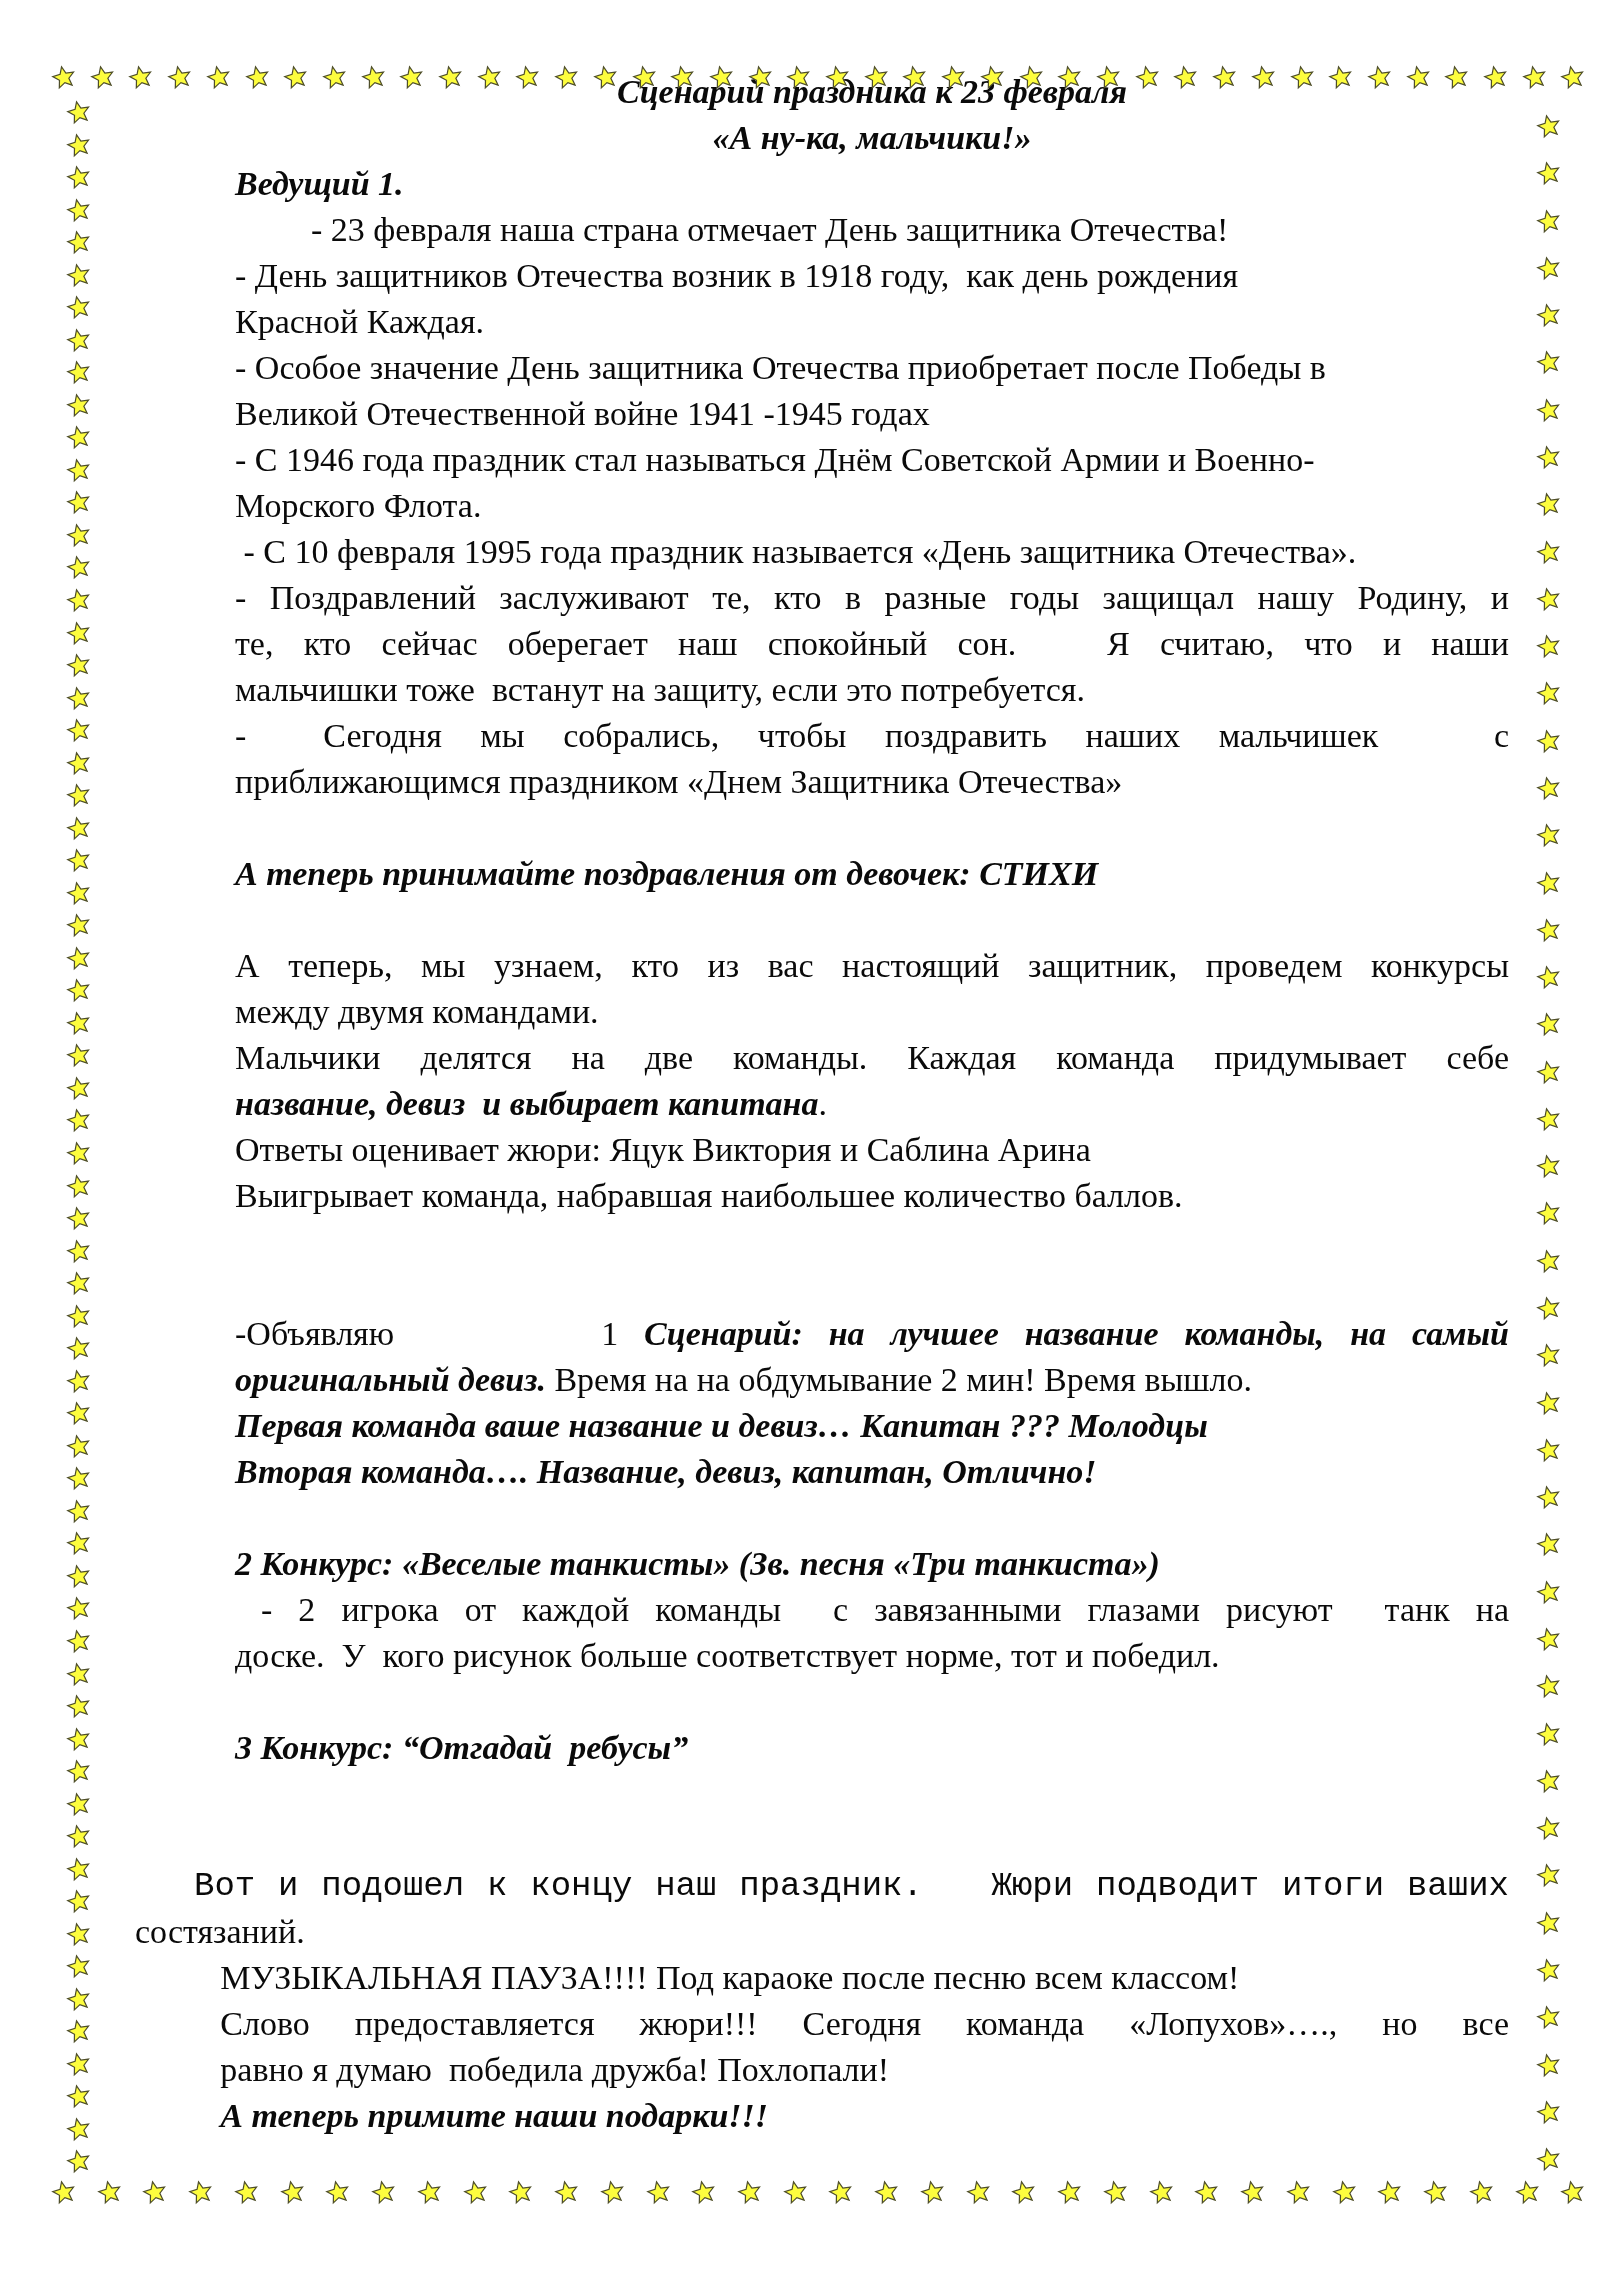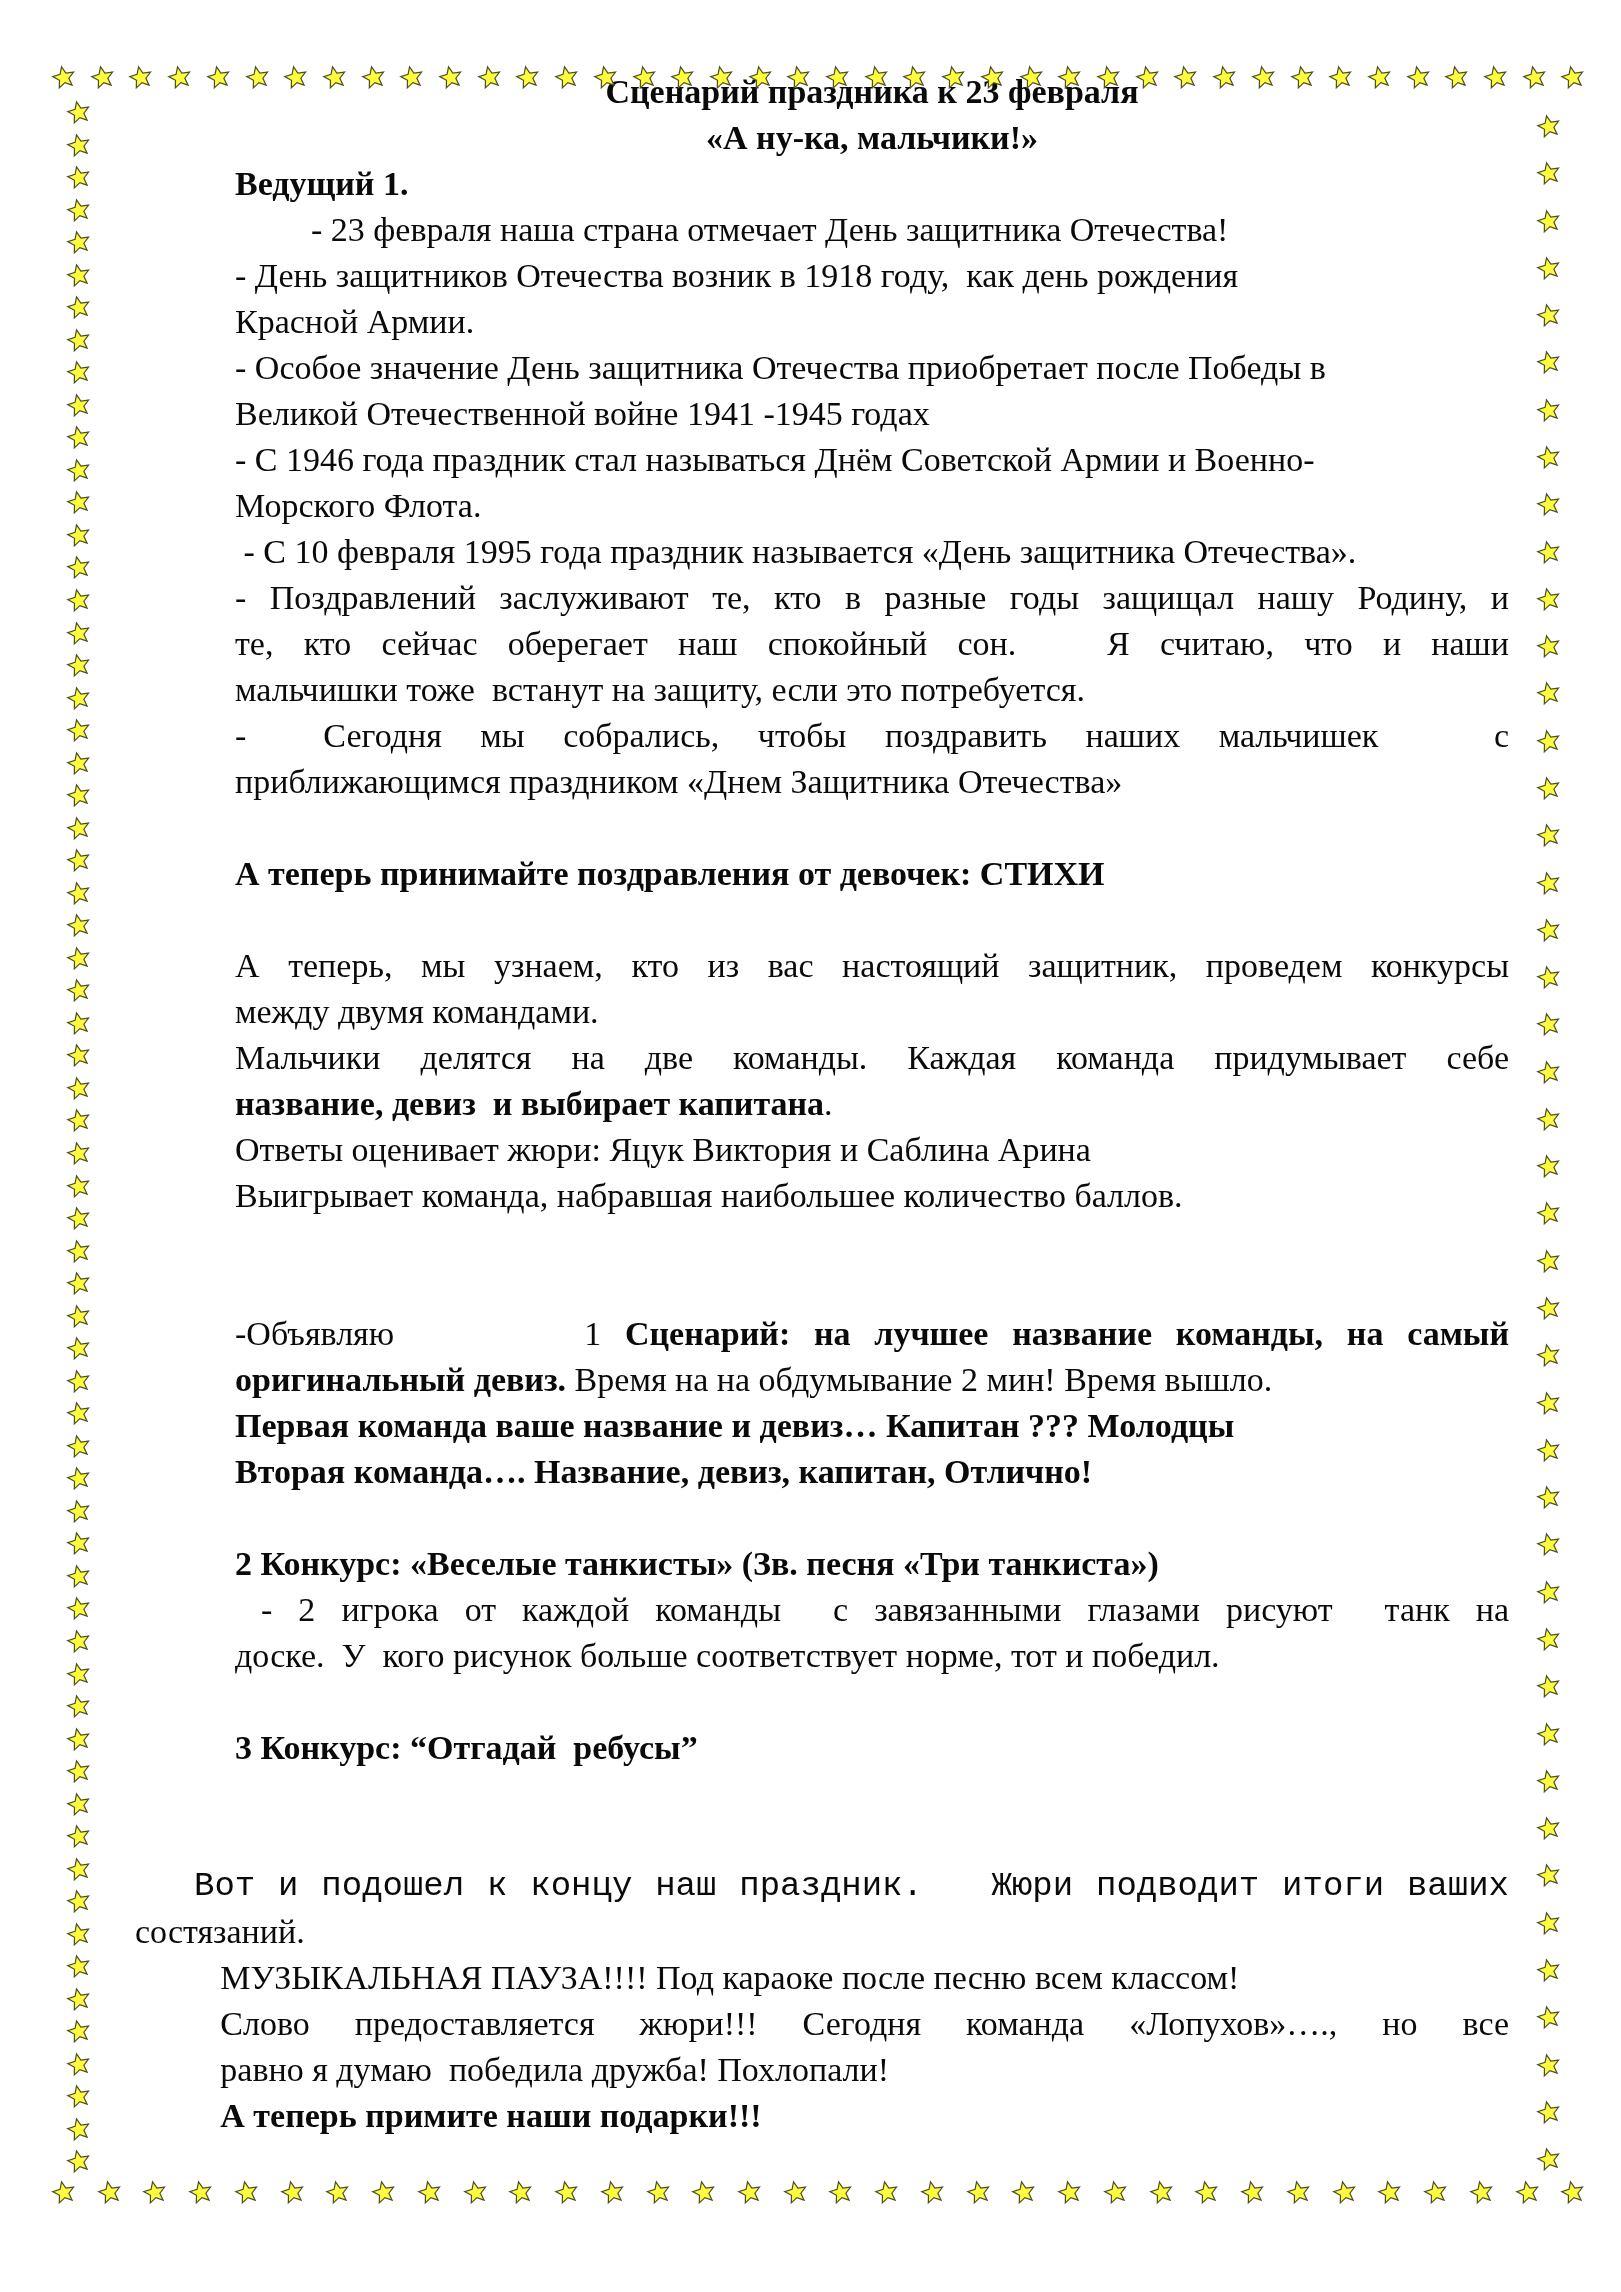--- a/index.html
+++ b/index.html
@@ -19,21 +19,21 @@
   .b-bottom{left:51px; top:2180px;  width:1535px;}
   .b-left  {left:65px; top:100px;   height:2074px;width:27.4px;}
   .b-right {left:1535px;top:114px;  height:2058px;width:27.4px;}
   .star{display:block;transform:rotate(-12deg);}
   
   .content{position:absolute;left:235px;top:69px;width:1274px;z-index:1;}
   .para{font-size:34px;line-height:46px;}
   .para .line{white-space:nowrap;}
   .para .line.stretch{white-space:normal;text-align:justify;text-align-last:justify;}
   .para.center{text-align:center;}
-  .b{font-weight:bold;}
+  .b{font-weight:bold;font-style:italic;}
   .sp{height:46px;}
   .indent  .line:first-child{text-indent:76px;}
   .indent2 .line:first-child{text-indent:59px;font-family:Liberation Mono, monospace;}
   .outdent{margin-left:-100px;width:1374px;}
   .sub{margin-left:-14.7px;}
 </style>
 </head>
 <body>
 
 <div class="page">
@@ -599,21 +599,21 @@
         <div class="line"><span class="b">«А ну-ка, мальчики!»</span></div>
       </div>
       <div class="para">
         <div class="line"><span class="b">Ведущий 1.</span></div>
       </div>
       <div class="para indent">
         <div class="line"><span>- 23 февраля наша страна отмечает День защитника Отечества!</span></div>
       </div>
       <div class="para">
         <div class="line"><span>- День защитников Отечества возник в 1918 году,&nbsp; как день рождения</span></div>
-        <div class="line"><span>Красной Армии.</span></div>
+        <div class="line"><span>Красной Каждая.</span></div>
       </div>
       <div class="para">
         <div class="line"><span>- Особое значение День защитника Отечества приобретает после Победы в</span></div>
         <div class="line"><span>Великой Отечественной войне 1941 -1945 годах</span></div>
       </div>
       <div class="para">
         <div class="line"><span>- С 1946 года праздник стал называться Днём Советской Армии и Военно-</span></div>
         <div class="line"><span>Морского Флота.</span></div>
       </div>
       <div class="para">

